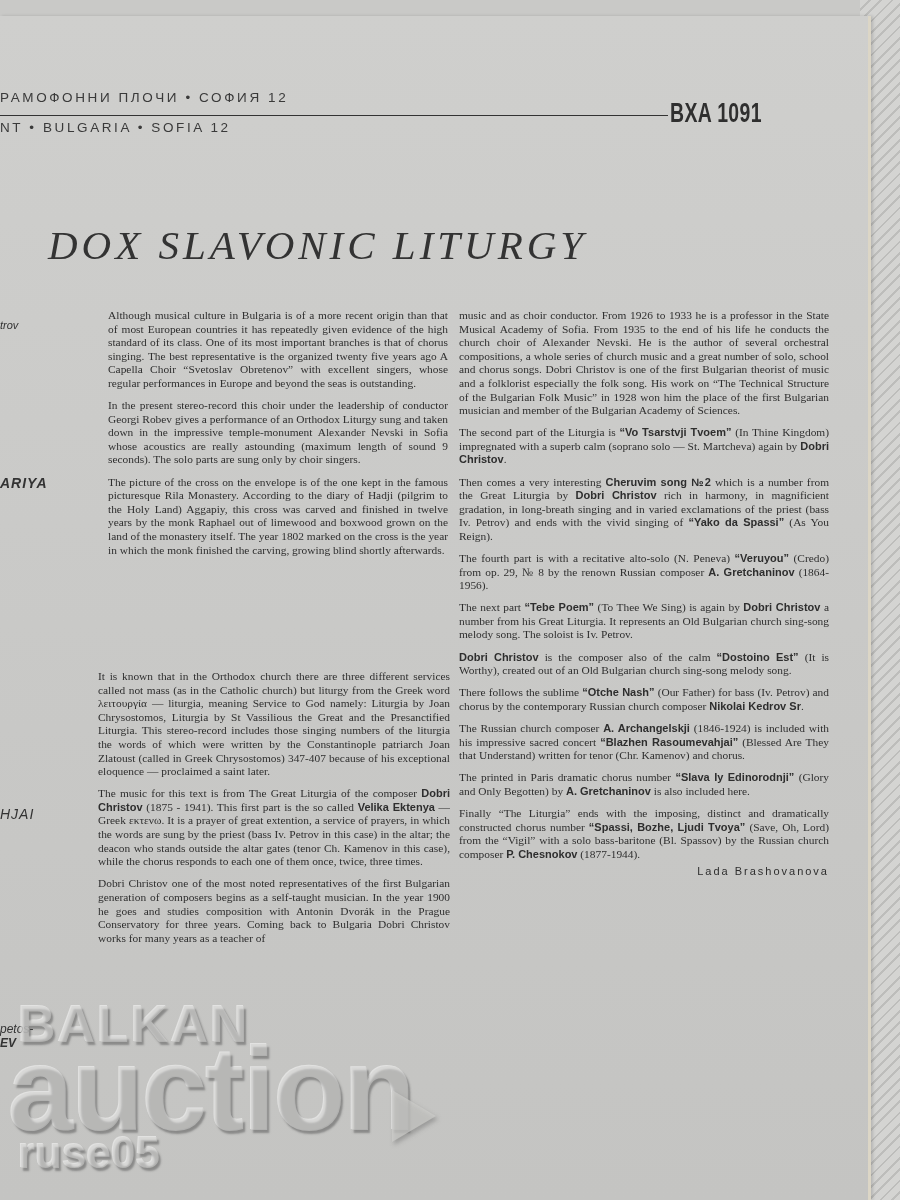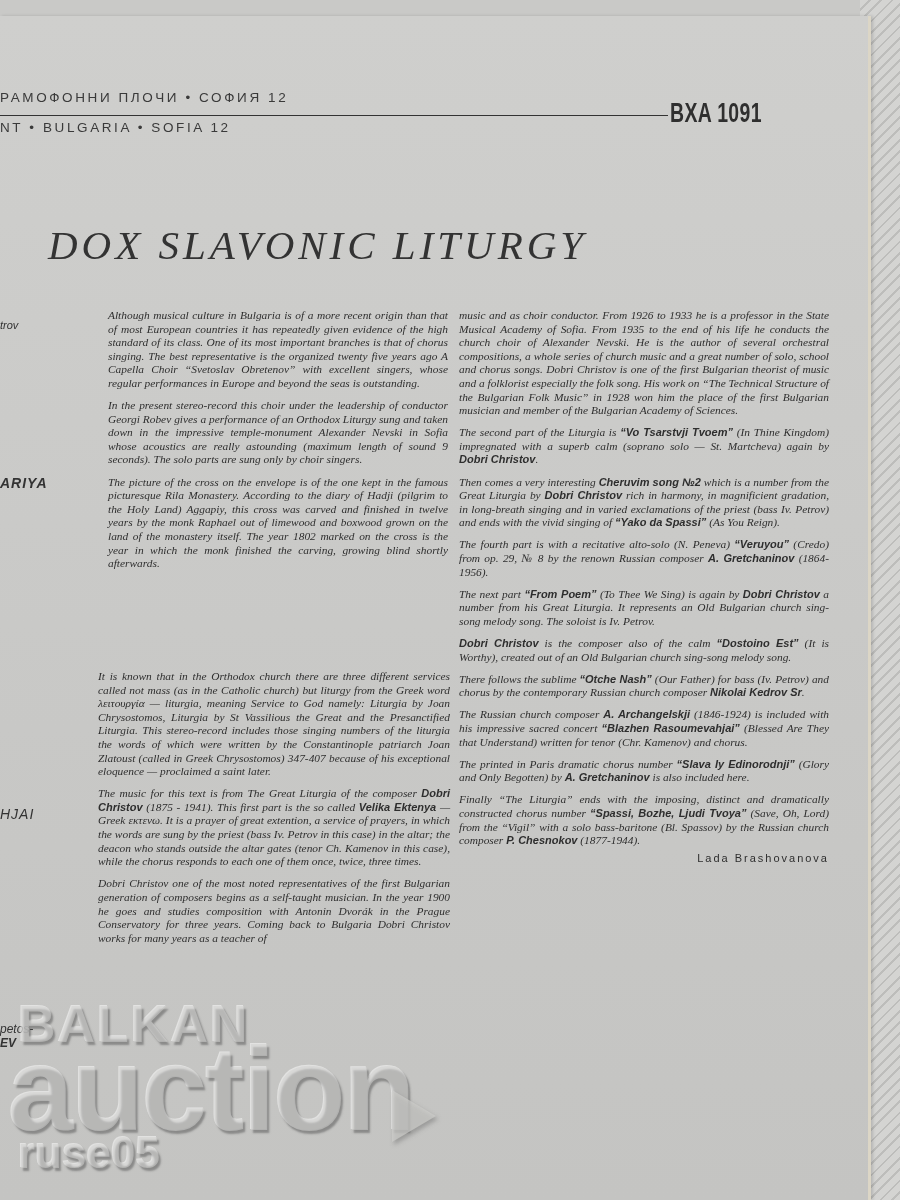--- a/index.html
+++ b/index.html
@@ -43,21 +43,21 @@
     padding-left: 48px;
   }
   .side {
     position: absolute; left: 0; font-family: "Liberation Sans", sans-serif;
     font-style: italic; color: #333;
   }
   .col {
     position: absolute; font-size: 11.4px; line-height: 13.6px; text-align: justify;
     color: #2e2e2e;
   }
-  .col p { margin: 0 0 8.5px 0; font-style: italic; }
+  .col p { margin: 0 0 8.5px 0; }
   .col b { font-family: "Liberation Sans", sans-serif; font-size: 11px; font-weight: bold; }
   .sig {
     text-align: right; letter-spacing: 2px; font-family: "Liberation Sans", sans-serif; font-size: 11px;
     margin-top: 2px;
   }
   .wm {
     position: absolute; font-family: "Liberation Sans", sans-serif; font-weight: bold;
     color: rgba(210,210,208,0.55);
     text-shadow: 2px 3px 2px rgba(90,90,90,0.55), -1px -1px 0 rgba(255,255,255,0.5);
     pointer-events: none;
@@ -99,21 +99,21 @@
     <p>It is known that in the Orthodox church there are three different services called not mass (as in the Catholic church) but liturgy from the Greek word λειτουργία — liturgia, meaning Service to God namely: Liturgia by Joan Chrysostomos, Liturgia by St Vassilious the Great and the Presanctified Liturgia. This stereo-record includes those singing numbers of the liturgia the words of which were written by the Constantinople patriarch Joan Zlatoust (called in Greek Chrysostomos) 347-407 because of his exceptional eloquence — proclaimed a saint later.</p>
     <p><span>The music for this text is from The Great Liturgia of the composer </span><b>Dobri Christov</b><span> (1875 - 1941). This first part is the so called </span><b>Velika Ektenya</b><span> — Greek εκτενω. It is a prayer of great extention, a service of prayers, in which the words are sung by the priest (bass Iv. Petrov in this case) in the altar; the deacon who stands outside the altar gates (tenor Ch. Kamenov in this case), while the chorus responds to each one of them once, twice, three times.</span></p>
     <p>Dobri Christov one of the most noted representatives of the first Bulgarian generation of composers begins as a self-taught musician. In the year 1900 he goes and studies composition with Antonin Dvorák in the Prague Conservatory for three years. Coming back to Bulgaria Dobri Christov works for many years as a teacher of</p>
   </div>
 
   <div class="col" style="left:459px;top:293px;width:370px;">
     <p>music and as choir conductor. From 1926 to 1933 he is a professor in the State Musical Academy of Sofia. From 1935 to the end of his life he conducts the church choir of Alexander Nevski. He is the author of several orchestral compositions, a whole series of church music and a great number of solo, school and chorus songs. Dobri Christov is one of the first Bulgarian theorist of music and a folklorist especially the folk song. His work on “The Technical Structure of the Bulgarian Folk Music” in 1928 won him the place of the first Bulgarian musician and member of the Bulgarian Academy of Sciences.</p>
     <p><span>The second part of the Liturgia is </span><b>“Vo Tsarstvji Tvoem”</b><span> (In Thine Kingdom) impregnated with a superb calm (soprano solo — St. Martcheva) again by </span><b>Dobri Christov</b><span>.</span></p>
     <p><span>Then comes a very interesting </span><b>Cheruvim song №2</b><span> which is a number from the Great Liturgia by </span><b>Dobri Christov</b><span> rich in harmony, in magnificient gradation, in long-breath singing and in varied exclamations of the priest (bass Iv. Petrov) and ends with the vivid singing of </span><b>“Yako da Spassi”</b><span> (As You Reign).</span></p>
     <p><span>The fourth part is with a recitative alto-solo (N. Peneva) </span><b>“Veruyou”</b><span> (Credo) from op. 29, № 8 by the renown Russian composer </span><b>A. Gretchaninov</b><span> (1864-1956).</span></p>
-    <p><span>The next part </span><b>“From Poem”</b><span> (To Thee We Sing) is again by </span><b>Dobri Christov</b><span> a number from his Great Liturgia. It represents an Old Bulgarian church sing-song melody song. The soloist is Iv. Petrov.</span></p>
+    <p><span>The next part </span><b>“Tebe Poem”</b><span> (To Thee We Sing) is again by </span><b>Dobri Christov</b><span> a number from his Great Liturgia. It represents an Old Bulgarian church sing-song melody song. The soloist is Iv. Petrov.</span></p>
     <p><span></span><b>Dobri Christov</b><span> is the composer also of the calm </span><b>“Dostoino Est”</b><span> (It is Worthy), created out of an Old Bulgarian church sing-song melody song.</span></p>
     <p><span>There follows the sublime </span><b>“Otche Nash”</b><span> (Our Father) for bass (Iv. Petrov) and chorus by the contemporary Russian church composer </span><b>Nikolai Kedrov Sr</b><span>.</span></p>
     <p><span>The Russian church composer </span><b>A. Archangelskji</b><span> (1846-1924) is included with his impressive sacred concert </span><b>“Blazhen Rasoumevahjai”</b><span> (Blessed Are They that Understand) written for tenor (Chr. Kamenov) and chorus.</span></p>
     <p><span>The printed in Paris dramatic chorus number </span><b>“Slava Iy Edinorodnji”</b><span> (Glory and Only Begotten) by </span><b>A. Gretchaninov</b><span> is also included here.</span></p>
     <p style="margin-bottom:4px;"><span>Finally “The Liturgia” ends with the imposing, distinct and dramatically constructed chorus number </span><b>“Spassi, Bozhe, Ljudi Tvoya”</b><span> (Save, Oh, Lord) from the “Vigil” with a solo bass-baritone (Bl. Spassov) by the Russian church composer </span><b>P. Chesnokov</b><span> (1877-1944).</span></p>
     <div class="sig">Lada Brashovanova</div>
   </div>
 </div>
 
 <div class="wm" style="left:18px;top:994px;font-size:52px;letter-spacing:2px;">BALKAN</div>

